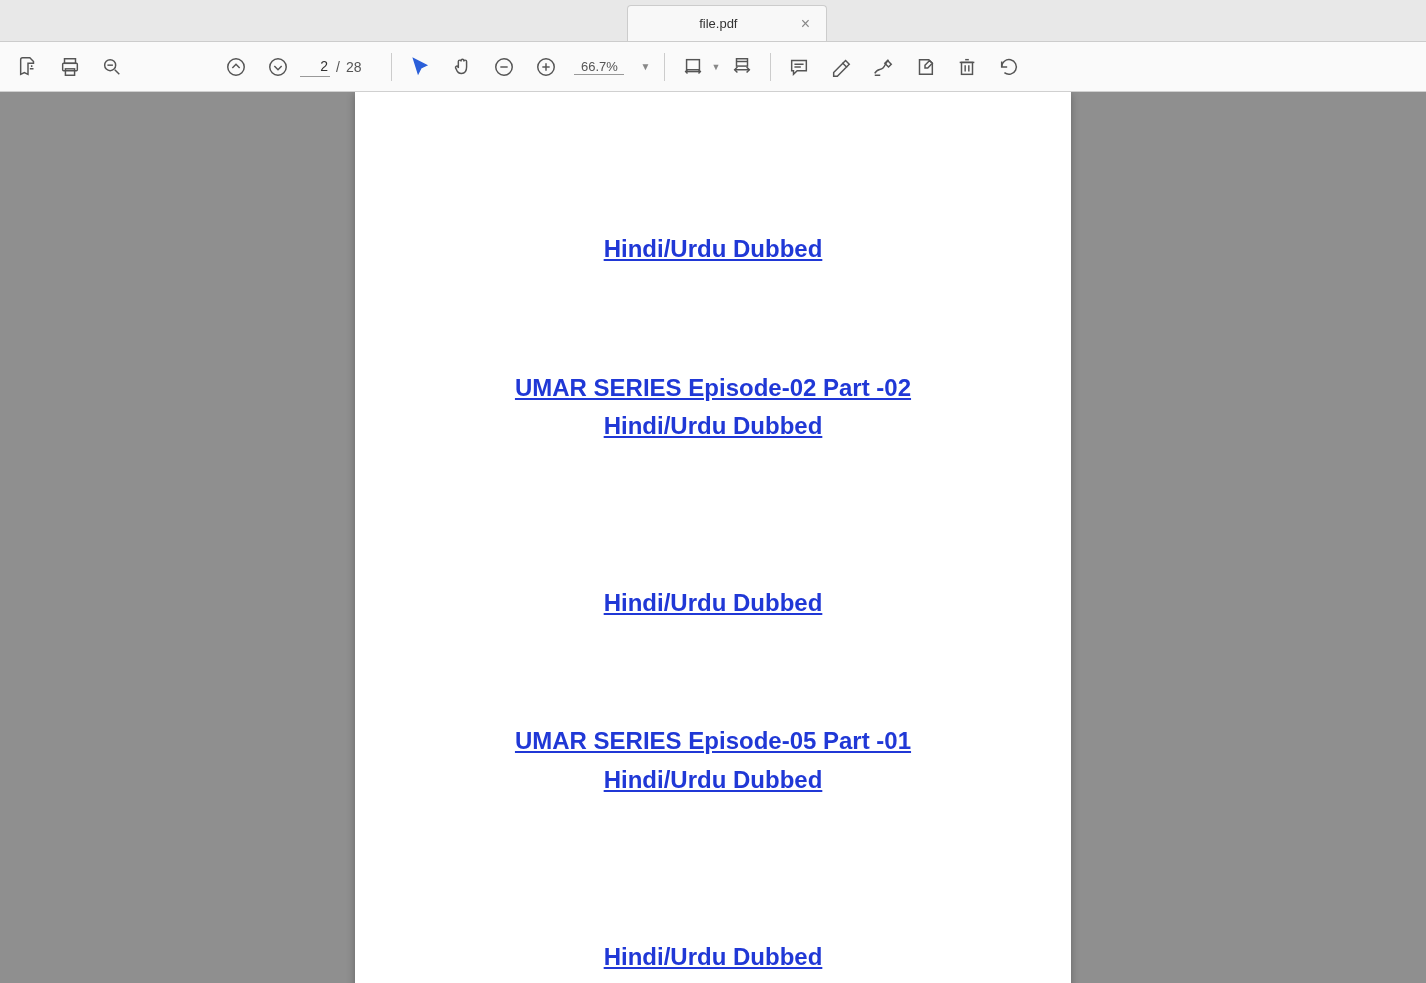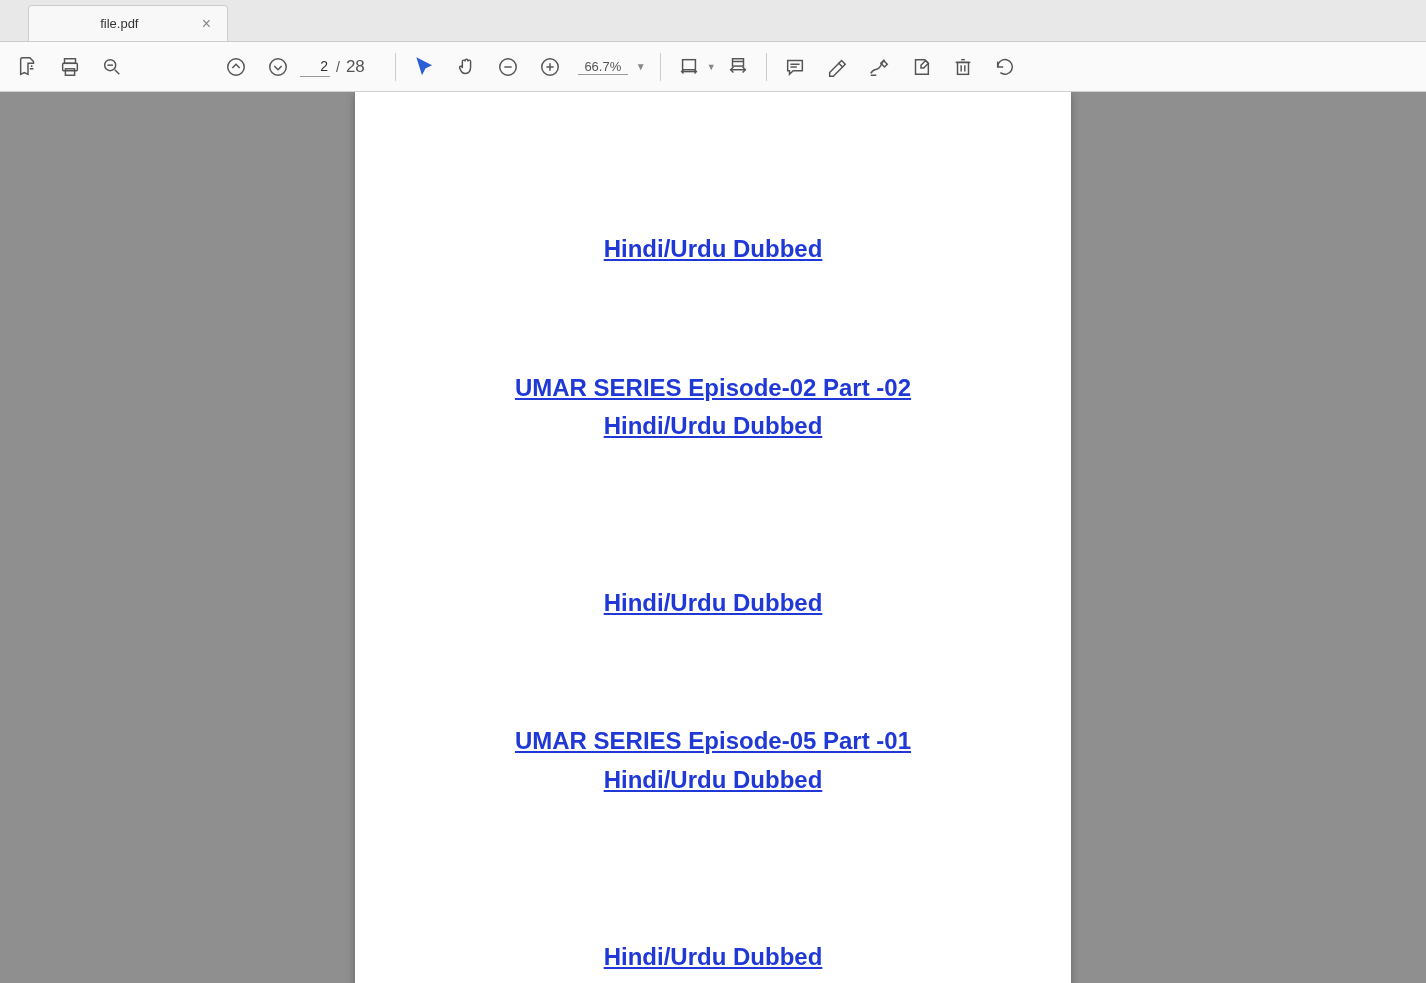--- a/index.html
+++ b/index.html
@@ -11,20 +11,21 @@
   overflow: hidden;
   position: relative;
 }
 .tabbar {
   height: 42px;
   background: #e8e8e8;
   border-bottom: 1px solid #ccc;
   display: flex;
   align-items: flex-end;
   padding-left: 28px;
+  justify-content: center;
 }
 .tab {
   background: #f8f8f8;
   border: 1px solid #ccc;
   border-bottom: none;
   height: 36px;
   min-width: 200px;
   padding: 0 12px;
   display: flex;
   align-items: center;
@@ -74,25 +75,25 @@
   width: 30px;
   text-align: right;
   border: none;
   border-bottom: 1px solid #999;
   background: transparent;
   font-size: 14px;
   color: #333;
   padding: 2px 2px;
 }
 .page-sep { color: #555; font-size: 14px; margin: 0 4px; }
-.page-total { color: #555; font-size: 17px; }
+.page-total { color: #555; font-size: 14px; }
 .zoom-box {
   display: flex;
   align-items: center;
-  gap: 8px;
+  gap: 16px;
   margin: 0 6px;
 }
 .zoom-val {
   border: none;
   border-bottom: 1px solid #999;
   background: transparent;
   font-size: 13px;
   color: #555;
   width: 50px;
   text-align: center;

